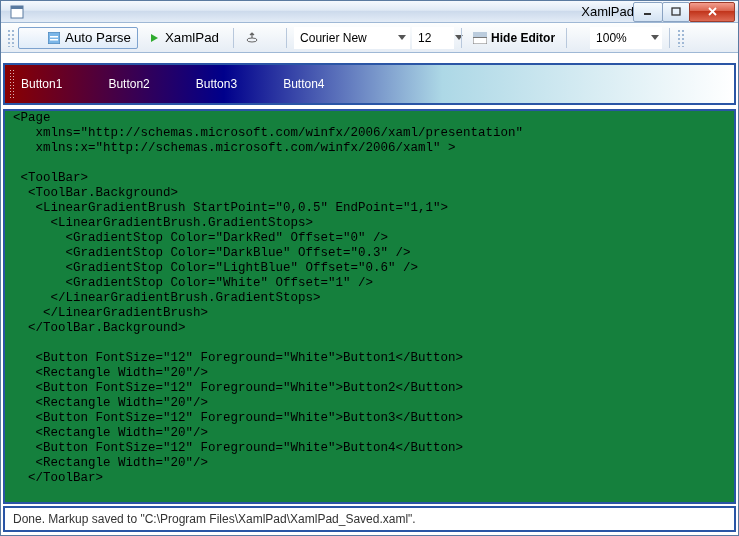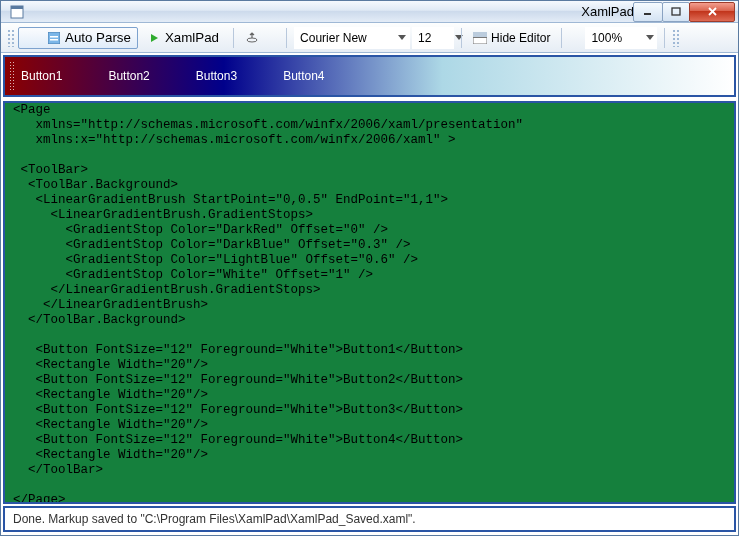--- a/index.html
+++ b/index.html
@@ -86,27 +86,27 @@
     background: #fff;
     
     padding: 0 4px 0 6px;
     gap: 24px;
   }
   .dd.font { width: 116px; justify-content: space-between;}
   .dd.size { width: 42px; justify-content: space-between;}
   .dd.zoom { width: 72px; justify-content: flex-start; margin-left: 16px;}
   .dd .caret { width:0;height:0;border-left:4px solid transparent;border-right:4px solid transparent;border-top:5px solid #555; }
   .dd-arrow-only { width: 14px; display:flex; align-items:center; justify-content:center;}
-  .hide-editor { display:flex; align-items:flex-end; gap:4px; padding:0 4px;}
+  .hide-editor { display:flex; align-items:flex-end; gap:4px; padding:0 4px;font-weight:bold;}
 
   .preview-band {
     height: 42px;
     background: linear-gradient(to right, #8b0000 0%, #00008b 30%, #add8e6 60%, #ffffff 100%);
     border: 2px solid #2a55a5;
-    margin: 2px 2px 0 2px;
+    margin: 10px 2px 0 2px;
     display: flex;
     align-items: center;
     padding-left: 6px;
     gap: 36px;
     color: #fff;
     font-size: 12px;
     position: relative;
   }
   .preview-grip {
     position: absolute;

